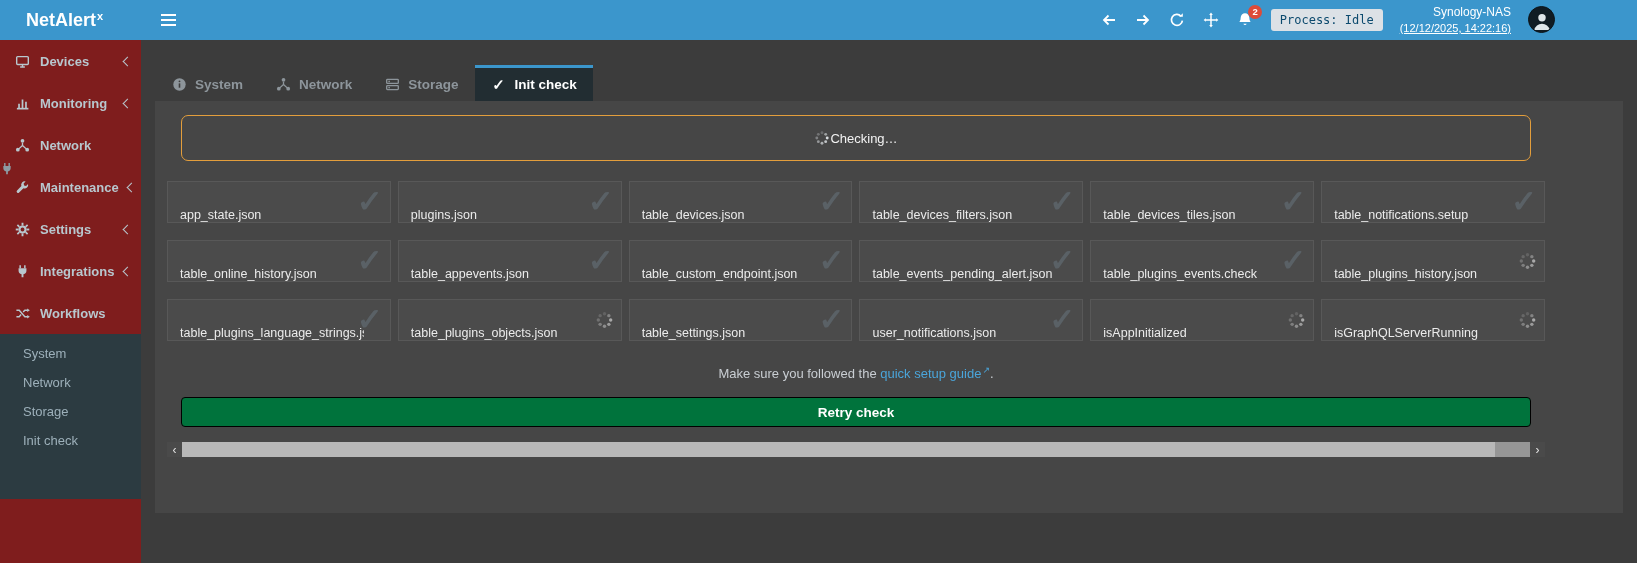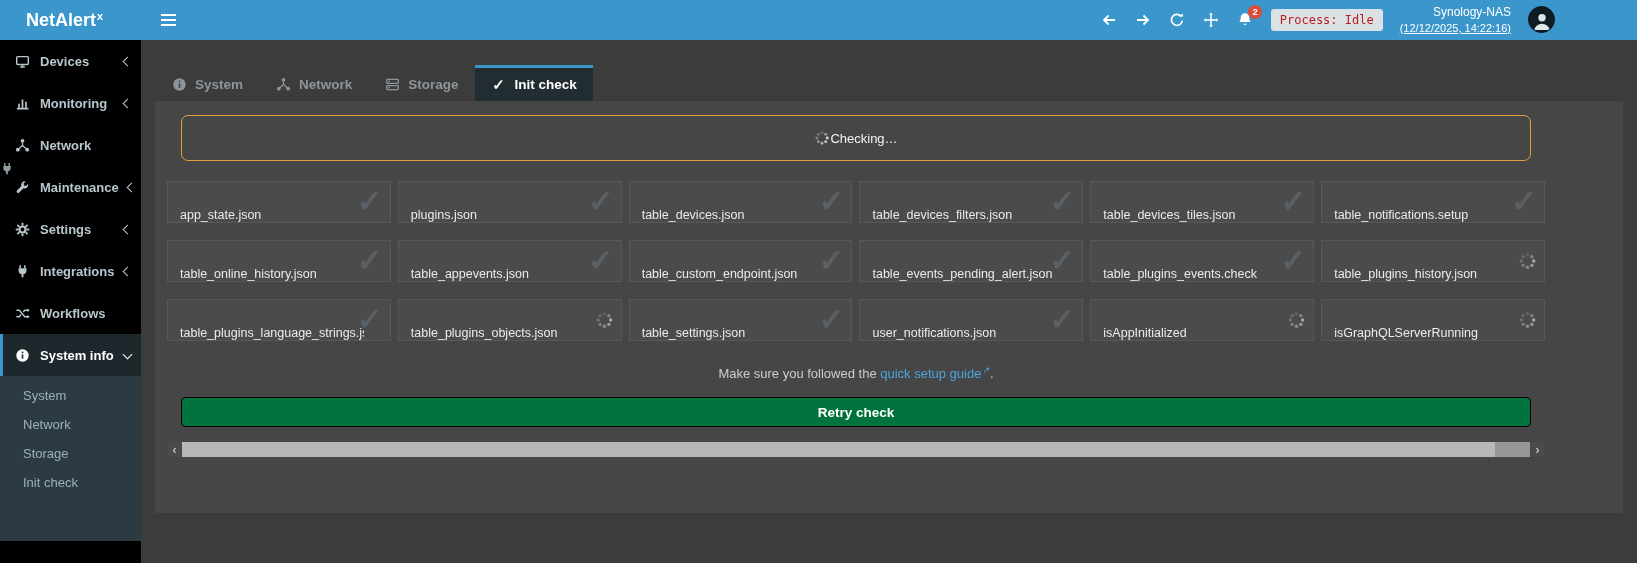--- a/index.html
+++ b/index.html
@@ -12,31 +12,31 @@
     font-size:18px;font-weight:bold;color:#fff;cursor:pointer;flex:0 0 141px;}
   .logo sup{font-size:11px;margin-left:1px;top:-4px;position:relative;}
   .burger{margin-left:16px;display:flex;flex-direction:column;gap:3px;cursor:pointer;padding:6px 4px;}
   .burger span{display:block;width:15px;height:2px;background:#fff;}
   .top-right{margin-left:auto;display:flex;align-items:center;gap:17px;padding-right:82px;}
   .tb-ic{width:17px;height:17px;display:inline-flex;align-items:center;justify-content:center;
     color:#fff;cursor:pointer;position:relative;}
   .tb-ic svg{width:16px;height:16px;}
   .badge{position:absolute;top:-6px;right:-8px;background:#dd4b39;color:#fff;font-size:9.5px;
     line-height:1;padding:2px 4px;border-radius:8px;min-width:8px;text-align:center;font-weight:bold;}
-  .process{background:#dce1e6;color:#b91c1c;font-family:"DejaVu Sans Mono",monospace;font-size:12px;
+  .process{background:#dce1e6;color:#0c4a6e;font-family:"DejaVu Sans Mono",monospace;font-size:12px;
     padding:4px 9px;border-radius:3px;white-space:nowrap;}
   .host{text-align:right;line-height:1.3;}
   .host-name{font-size:12px;font-weight:normal;}
   .host-time{font-size:11px;text-decoration:underline;}
   .avatar{width:27px;height:27px;border-radius:50%;background:#101c24;display:flex;align-items:center;
     justify-content:center;cursor:pointer;overflow:hidden;border:1px solid #0b141a;}
   .avatar svg{width:22px;height:22px;margin-top:3px;}
 
   
-  .sidebar{position:absolute;left:0;top:40px;bottom:0;width:141px;background:#000000;z-index:4;}
+  .sidebar{position:absolute;left:0;top:40px;bottom:0;width:141px;background:#7f1d1d;z-index:4;}
   .side-item{height:42px;display:flex;align-items:center;gap:9px;padding:0 10px 0 14px;
     color:#b8c7ce;font-size:13px;font-weight:600;cursor:pointer;}
   .side-item .icon{width:17px;display:flex;justify-content:center;align-items:center;flex:0 0 17px;}
   .side-item .icon svg{width:15px;height:15px;}
   .side-item.active{background:#1e282c;color:#fff;border-left:3px solid #3b96cc;padding-left:11px;}
   .chev{width:7px;height:7px;border-right:1.7px solid currentColor;border-bottom:1.7px solid currentColor;
     display:inline-block;margin-left:auto;flex:0 0 auto;}
   .chev-left{transform:rotate(135deg);}
   .chev-down{transform:rotate(45deg);margin-top:-2px;}
   .submenu{background:#2c3b41;padding:5px 0 44px;}
@@ -222,31 +222,20 @@
           <path d="M1.5 4.5h3l6 7h3.2"></path>
           <path d="M1.5 11.5h3l2-2.4"></path>
           <path d="M8.7 6.4l1.8-1.9h3.2"></path>
           <g fill="currentColor" stroke="none">
             <path d="M13 2.6v3.8l2.8-1.9z"></path>
             <path d="M13 9.6v3.8l2.8-1.9z"></path>
           </g>
         </svg>
     </span>
     <span>Workflows</span>
-  </div>
-  <div class="side-item active">
-    <span class="icon">
-      <svg viewBox="0 0 16 16">
-          <circle cx="8" cy="8" r="6.6" fill="currentColor"></circle>
-          <rect x="7.15" y="6.8" width="1.7" height="4.6" fill="#1e282c"></rect>
-          <circle cx="8" cy="4.6" r="1" fill="#1e282c"></circle>
-        </svg>
-    </span>
-    <span>System info</span>
-    <span class="chev chev-down"></span>
   </div>
   <div class="submenu">
     <div class="sub-item">System</div>
     <div class="sub-item">Network</div>
     <div class="sub-item">Storage</div>
     <div class="sub-item">Init check</div>
   </div>
 </aside>
 
 <span class="stray-plug">

